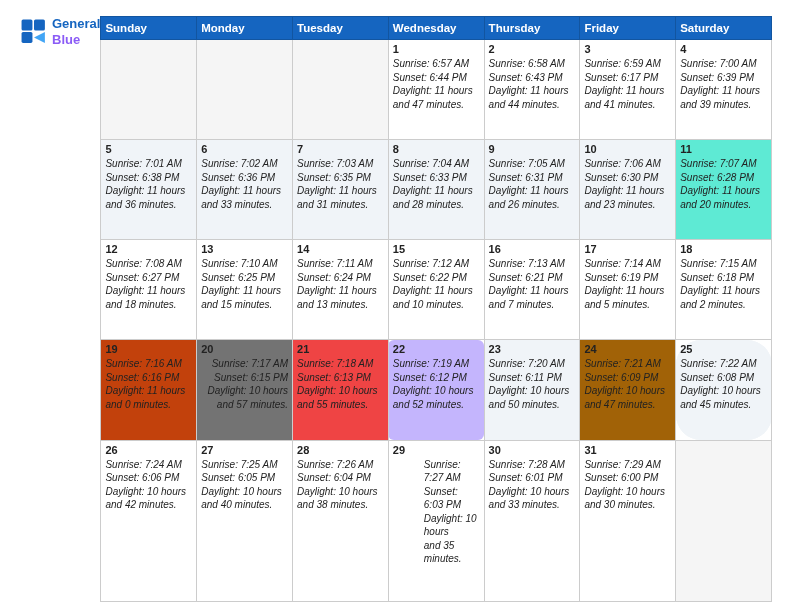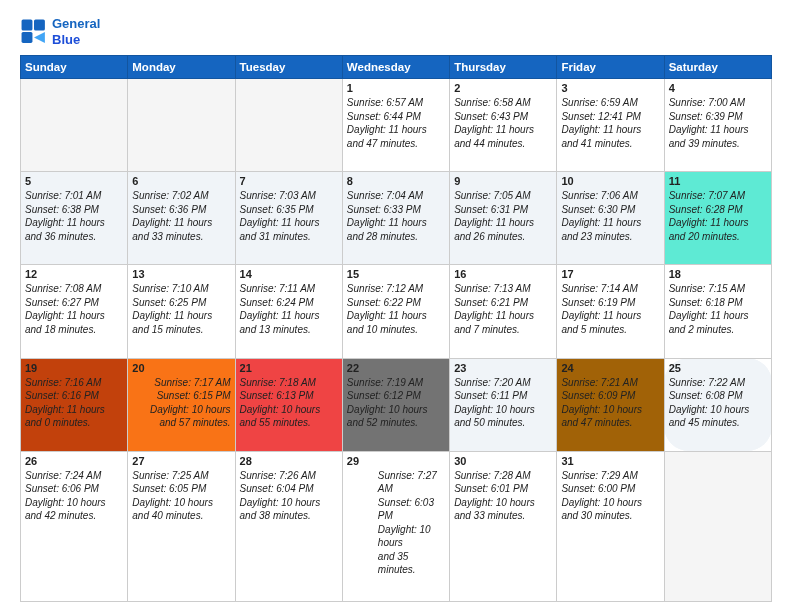--- a/index.html
+++ b/index.html
@@ -8,21 +8,21 @@
       background: #fff;
       width: 792px;
       height: 612px;
       overflow: hidden;
     }
     .page {
       width: 792px;
       height: 612px;
       padding: 16px 20px 10px 20px;
       display: flex;
-      flex-direction: column;
+      flex-direction: row;
     }
     .header {
       display: flex;
       justify-content: space-between;
       align-items: flex-start;
       margin-bottom: 8px;
     }
     .logo {
       display: flex;
       align-items: center;
@@ -102,21 +102,21 @@
   <div class="header">
     <div class="logo">
       <svg class="logo-icon" viewBox="0 0 36 36">
         <rect x="2" y="2" width="14" height="14" rx="2" fill="#1565c0"></rect>
         <rect x="18" y="2" width="14" height="14" rx="2" fill="#1565c0"></rect>
         <rect x="2" y="18" width="14" height="14" rx="2" fill="#1565c0"></rect>
         <polygon points="18,25 32,18 32,32" fill="#42a5f5"></polygon>
       </svg>
       <div class="logo-text">
         <div style="color:#1565c0">General</div>
-        <div style="color:#1d4ed8">Blue</div>
+        <div style="color:#8b5cf6">Blue</div>
       </div>
     </div>
     <div class="title-block">
       <div class="month-title"></div>
       <div class="subtitle"></div>
     </div>
   </div>
 
   <table class="calendar">
     <thead>
@@ -145,21 +145,21 @@
           <td>
             <span class="day-number">2</span>
             <div class="day-info" style="white-space: pre-line;">Sunrise: 6:58 AM
 Sunset: 6:43 PM
 Daylight: 11 hours
 and 44 minutes.</div>
           </td>
           <td>
             <span class="day-number">3</span>
             <div class="day-info" style="white-space: pre-line;">Sunrise: 6:59 AM
-Sunset: 12:41 PM
+Sunset: 6:17 PM
 Daylight: 11 hours
 and 41 minutes.</div>
           </td>
           <td>
             <span class="day-number">4</span>
             <div class="day-info" style="white-space: pre-line;">Sunrise: 7:00 AM
 Sunset: 6:39 PM
 Daylight: 11 hours
 and 39 minutes.</div>
           </td>
@@ -267,35 +267,35 @@
           </td>
         </tr>
         <tr style="background: rgb(240, 244, 248);">
           <td style="background: #c2410c;">
             <span class="day-number">19</span>
             <div class="day-info" style="white-space: pre-line;">Sunrise: 7:16 AM
 Sunset: 6:16 PM
 Daylight: 11 hours
 and 0 minutes.</div>
           </td>
-          <td style="background: #f97316;">
+          <td style="background: #737373;">
             <span class="day-number">20</span>
             <div class="day-info" style="white-space: pre-line; text-align: right;">Sunrise: 7:17 AM
 Sunset: 6:15 PM
 Daylight: 10 hours
 and 57 minutes.</div>
           </td>
           <td style="background: #ef4444;">
             <span class="day-number">21</span>
             <div class="day-info" style="white-space: pre-line;">Sunrise: 7:18 AM
 Sunset: 6:13 PM
 Daylight: 10 hours
 and 55 minutes.</div>
           </td>
-          <td style="background: #737373;">
+          <td style="background: #c4b5fd; border-radius: 6px;">
             <span class="day-number">22</span>
             <div class="day-info" style="white-space: pre-line;">Sunrise: 7:19 AM
 Sunset: 6:12 PM
 Daylight: 10 hours
 and 52 minutes.</div>
           </td>
           <td style="background: rgb(240, 244, 248);">
             <span class="day-number">23</span>
             <div class="day-info" style="white-space: pre-line;">Sunrise: 7:20 AM
 Sunset: 6:11 PM

